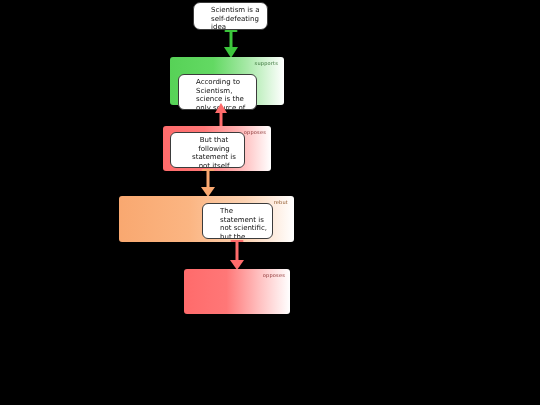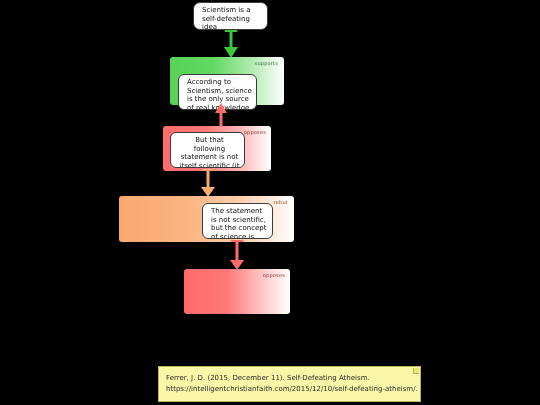--- a/index.html
+++ b/index.html
@@ -65,21 +65,21 @@
   .relation-label.on-pink  { color: #8a3030; }
   .relation-label.on-orange{ color: #8a5020; }
 
   
   .claim {
     position: absolute;
     box-sizing: border-box;
     background: #ffffff;
     border: 1px solid #3b3b3b;
     border-radius: 6px;
-    padding: 3px 4px 3px 8px;
+    padding: 3px 4px 3px 17px;
     font-size: 7px;
     line-height: 8.6px;
     color: #111111;
     font-family: "DejaVu Sans", "Liberation Sans", sans-serif;
     overflow: hidden;
   }
   .claim.top-claim {
     border-radius: 7px;
     box-shadow: 0 1px 0 rgba(0,0,0,0.35);
   }
@@ -165,19 +165,14 @@
   <div class="connector" style="left:219px; top:240px; width:36px; height:30px;">
     <div class="crossbar" style="top:0px; background:#ff6b6b; width:13px;"></div>
     <div style="position:absolute; left:50%; transform:translateX(-50%); top:1px; width:3px; height:20px; background:#ff6b6b;"></div>
     <div style="position:absolute; left:50%; transform:translateX(-50%); bottom:0px; width:0; height:0; border-left:7px solid transparent; border-right:7px solid transparent; border-top:10px solid #ff6b6b;"></div>
   </div>
 
   <div class="card pink node" style="left:184px; top:269px; width:106px; height:45px;">
     <div class="relation-label on-pink" style="right:5px;">opposes</div>
   </div>
 
-  <div class="note" style="left:158px; top:366px; width:263px; height:36px;">
-    <span class="fold"></span>
-    <span class="line">Ferrer, J. D. (2015, December 11). Self-Defeating Atheism.</span>
-    <span class="line">https://intelligentchristianfaith.com/2015/12/10/self-defeating-atheism/.</span>
-  </div>
 
 </div>
 
 </body></html>

